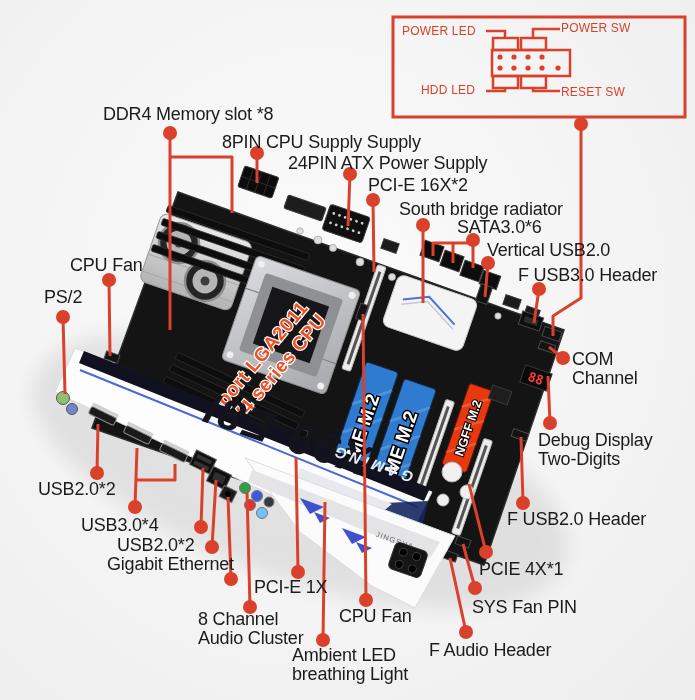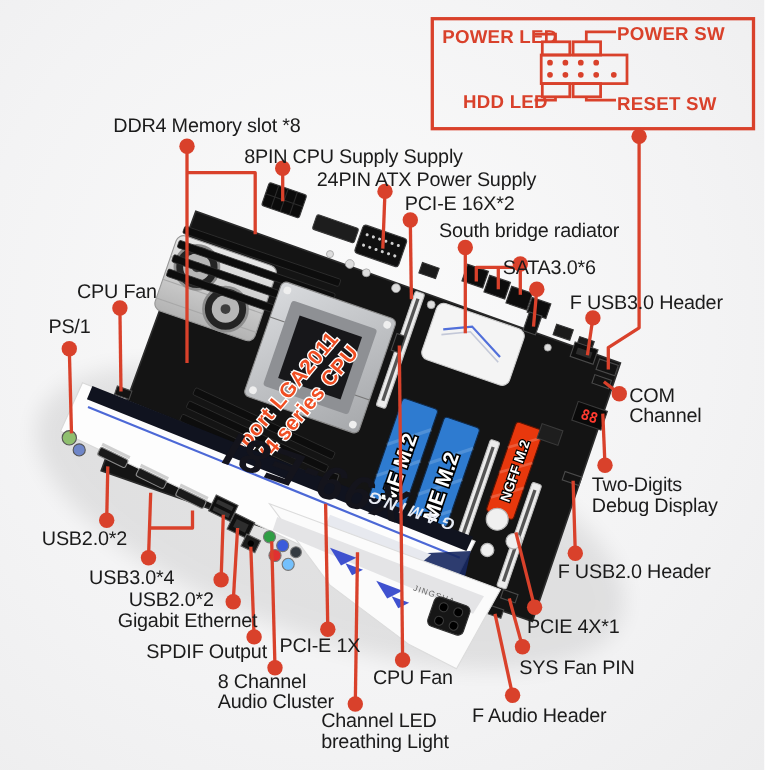--- a/index.html
+++ b/index.html
@@ -3,21 +3,21 @@
 <meta charset="utf-8">
 <style>
   html,body{margin:0;padding:0;background:#fff;}
   #stage{position:relative;width:695px;height:700px;overflow:hidden;
     background:radial-gradient(ellipse at 45% 42%, #fbfbfb 0%, #f3f3f4 62%, #ededee 100%);
     font-family:"Liberation Sans",sans-serif;}
   #scene{position:absolute;left:0;top:0;}
   .lbl{position:absolute;font-size:18px;line-height:19px;color:#1b1b1b;white-space:nowrap;letter-spacing:-0.2px;}
   .lbl .l2{display:block;}
   .ctr{text-align:left;white-space:nowrap;}
-  .rlbl{position:absolute;font-size:17px;font-weight:bold;color:#d9412b;white-space:nowrap;letter-spacing:0.2px;}
+  .rlbl{position:absolute;font-size:12px;font-weight:normal;color:#d9412b;white-space:nowrap;letter-spacing:0.2px;}
 </style>
 </head>
 <body>
 
 <div id="stage">
 
 <svg id="scene" width="695" height="700" viewBox="0 0 695 700">
   <defs>
     <linearGradient id="silver" x1="0" y1="0" x2="0" y2="1">
       <stop offset="0" stop-color="#e8e8e8"></stop>
@@ -464,45 +464,45 @@
 <div class="rlbl" style="left:402px;top:24px;">POWER LED</div>
 <div class="rlbl" style="left:561px;top:21px;">POWER SW</div>
 <div class="rlbl" style="left:421px;top:83px;">HDD LED</div>
 <div class="rlbl" style="left:561px;top:85px;text-align:center;">RESET SW</div>
 
 <div class="lbl" style="left:103px;top:105px;">DDR4 Memory slot *8</div>
 <div class="lbl" style="left:222px;top:133px;">8PIN CPU Supply Supply</div>
 <div class="lbl" style="left:288px;top:154px;">24PIN ATX Power Supply</div>
 <div class="lbl" style="left:368px;top:176px;">PCI-E 16X*2</div>
 <div class="lbl" style="left:399px;top:200px;">South bridge radiator</div>
-<div class="lbl" style="left:457px;top:234px;">SATA3.0*6</div>
+<div class="lbl" style="left:457px;top:218px;">SATA3.0*6</div>
+<div class="lbl" style="left:487px;top:241px;">Vertical USB2.0</div>
 <div class="lbl" style="left:518px;top:266px;">F USB3.0 Header</div>
 <div class="lbl" style="left:572px;top:350px;">
       <span class="l2">COM</span>
       <span class="l2">Channel</span>
     </div>
 <div class="lbl" style="left:538px;top:431px;">
+      <span class="l2">Debug Display</span>
       <span class="l2">Two-Digits</span>
-      <span class="l2">Debug Display</span>
     </div>
 <div class="lbl" style="left:507px;top:510px;">F USB2.0 Header</div>
 <div class="lbl" style="left:479px;top:560px;">PCIE 4X*1</div>
 <div class="lbl" style="left:472px;top:598px;">SYS Fan PIN</div>
 <div class="lbl" style="left:429px;top:641px;">F Audio Header</div>
 <div class="lbl" style="left:339px;top:607px;">CPU Fan</div>
 <div class="lbl ctr" style="left:292px;top:646px;width:130px;">
-      <span class="l2">Channel LED</span>
+      <span class="l2">Ambient LED</span>
       <span class="l2">breathing Light</span>
     </div>
 <div class="lbl" style="left:254px;top:578px;">PCI-E 1X</div>
 <div class="lbl ctr" style="left:198px;top:610px;width:120px;">
       <span class="l2">8 Channel</span>
       <span class="l2">Audio Cluster</span>
     </div>
-<div class="lbl" style="left:133px;top:583px;">SPDIF Output</div>
 <div class="lbl" style="left:107px;top:555px;">Gigabit Ethernet</div>
 <div class="lbl" style="left:117px;top:536px;">USB2.0*2</div>
 <div class="lbl" style="left:81px;top:516px;">USB3.0*4</div>
 <div class="lbl" style="left:38px;top:480px;">USB2.0*2</div>
-<div class="lbl" style="left:44px;top:288px;">PS/1</div>
+<div class="lbl" style="left:44px;top:288px;">PS/2</div>
 <div class="lbl" style="left:70px;top:256px;">CPU Fan</div>
 
 </div>
 
 </body></html>

